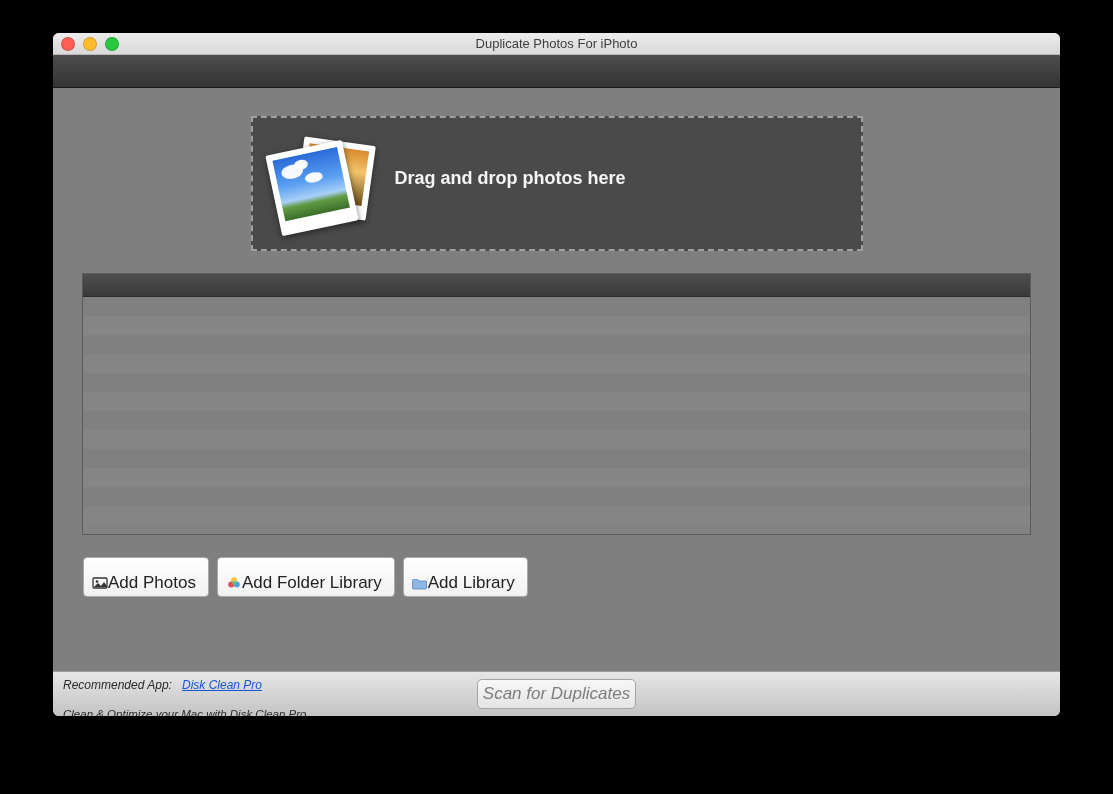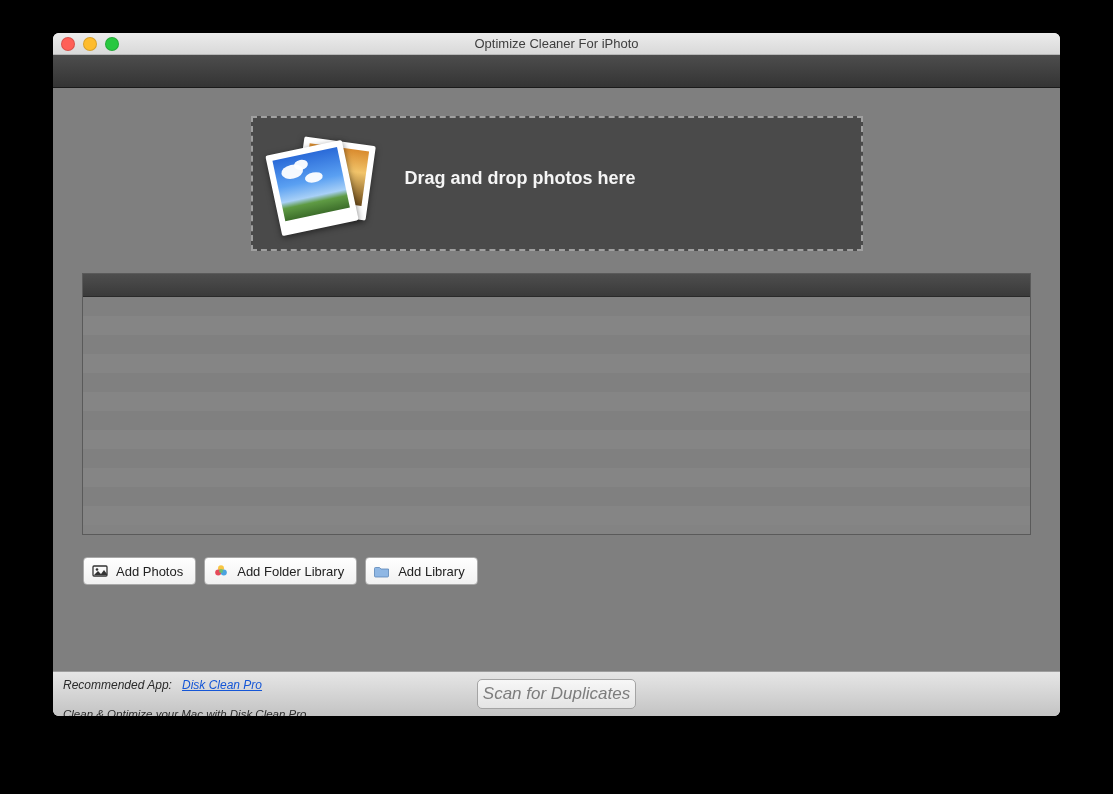--- a/index.html
+++ b/index.html
@@ -117,21 +117,21 @@
     position: relative;
     overflow: hidden;
   }
   .polaroid.front .cloud {
     position: absolute;
     background: #fff;
     border-radius: 50%;
     opacity: .95;
   }
   .dropzone .text {
-    margin-left: 22px;
+    margin-left: 12px;
   }
   .dropzone .headline {
     color: #f5f5f5;
     font-weight: 600;
     font-size: 18px;
     margin-bottom: 10px;
   }
   .dropzone .hint {
     color: #bdbdbd;
     font-size: 13px;
@@ -171,23 +171,22 @@
     display: flex;
     gap: 8px;
   }
   .mac-btn {
     height: 26px;
     background: linear-gradient(#ffffff,#f1f1f1);
     border: 1px solid #a9a9a9;
     border-radius: 4px;
     display: flex;
     align-items: center;
-    padding: 0 12px 0 8px;
-    gap: 8px;
-    font-size: 13px;
+    padding: 12px 12px 0 8px;
+    font-size: 17px;
     color: #222;
     cursor: default;
   }
   .mac-btn .icon {
     width: 16px;
     height: 16px;
     display: flex;
     align-items: center;
     justify-content: center;
   }
@@ -234,21 +233,21 @@
 </head>
 <body>
 
 <div class="window">
   <div class="titlebar">
     <div class="traffic">
       <span class="r"></span>
       <span class="y"></span>
       <span class="g"></span>
     </div>
-    <div class="title">Optimize Cleaner For iPhoto</div>
+    <div class="title">Duplicate Photos For iPhoto</div>
   </div>
 
   <div class="toolbar"></div>
 
   <div class="content">
 
     <div class="dropzone">
       <div class="photos-icon">
         <div class="polaroid back">
             <div class="inner"></div>

